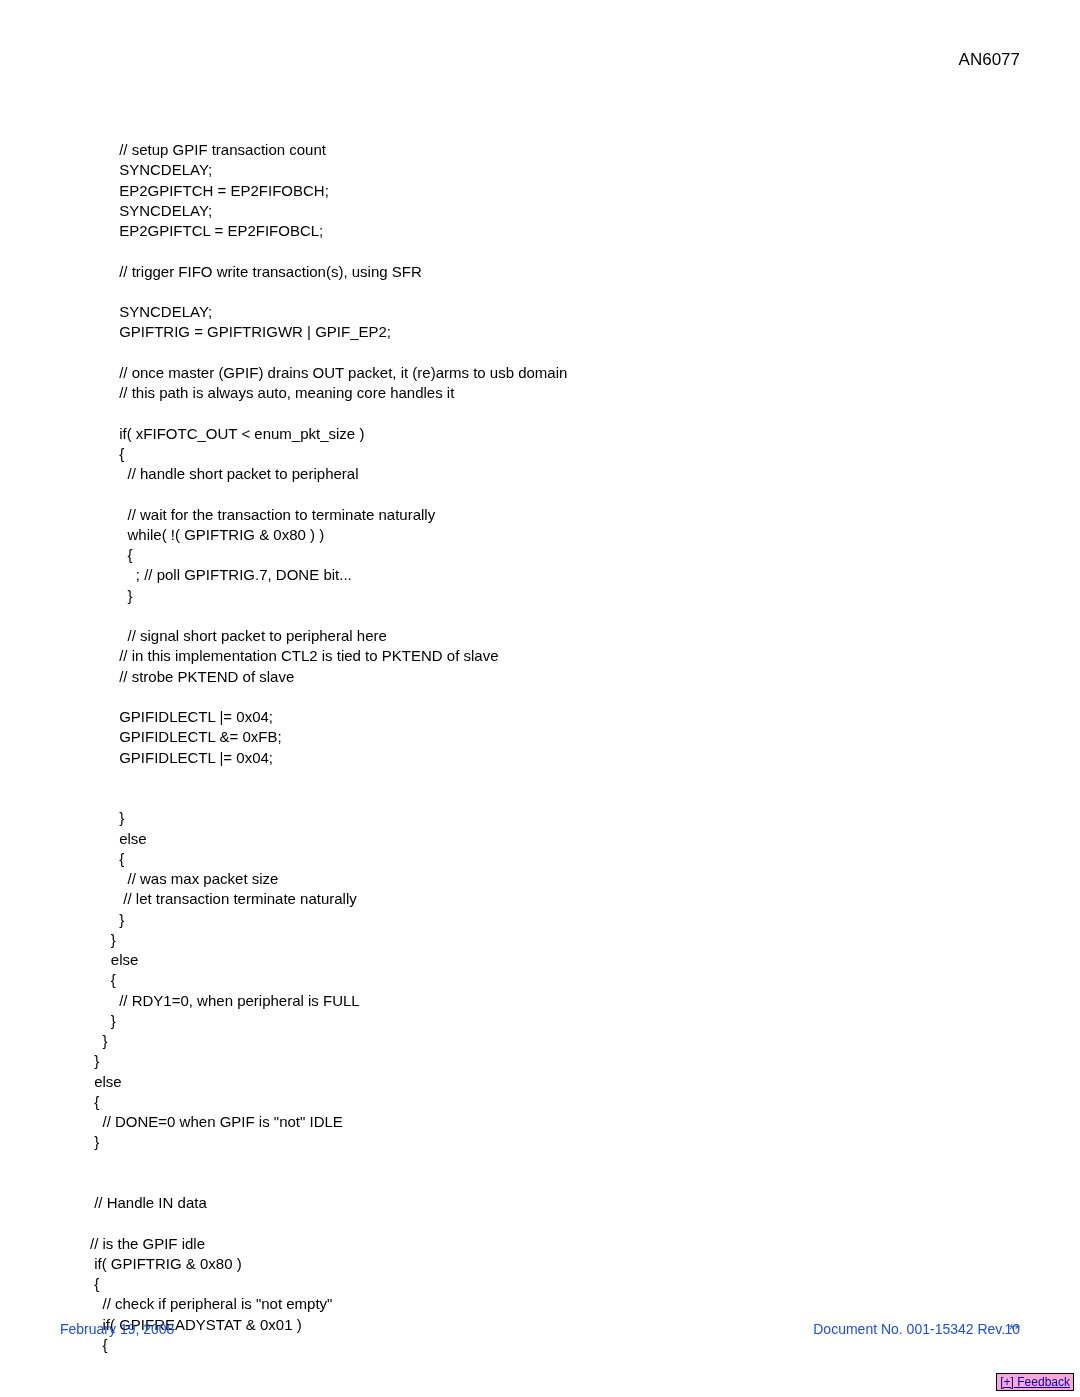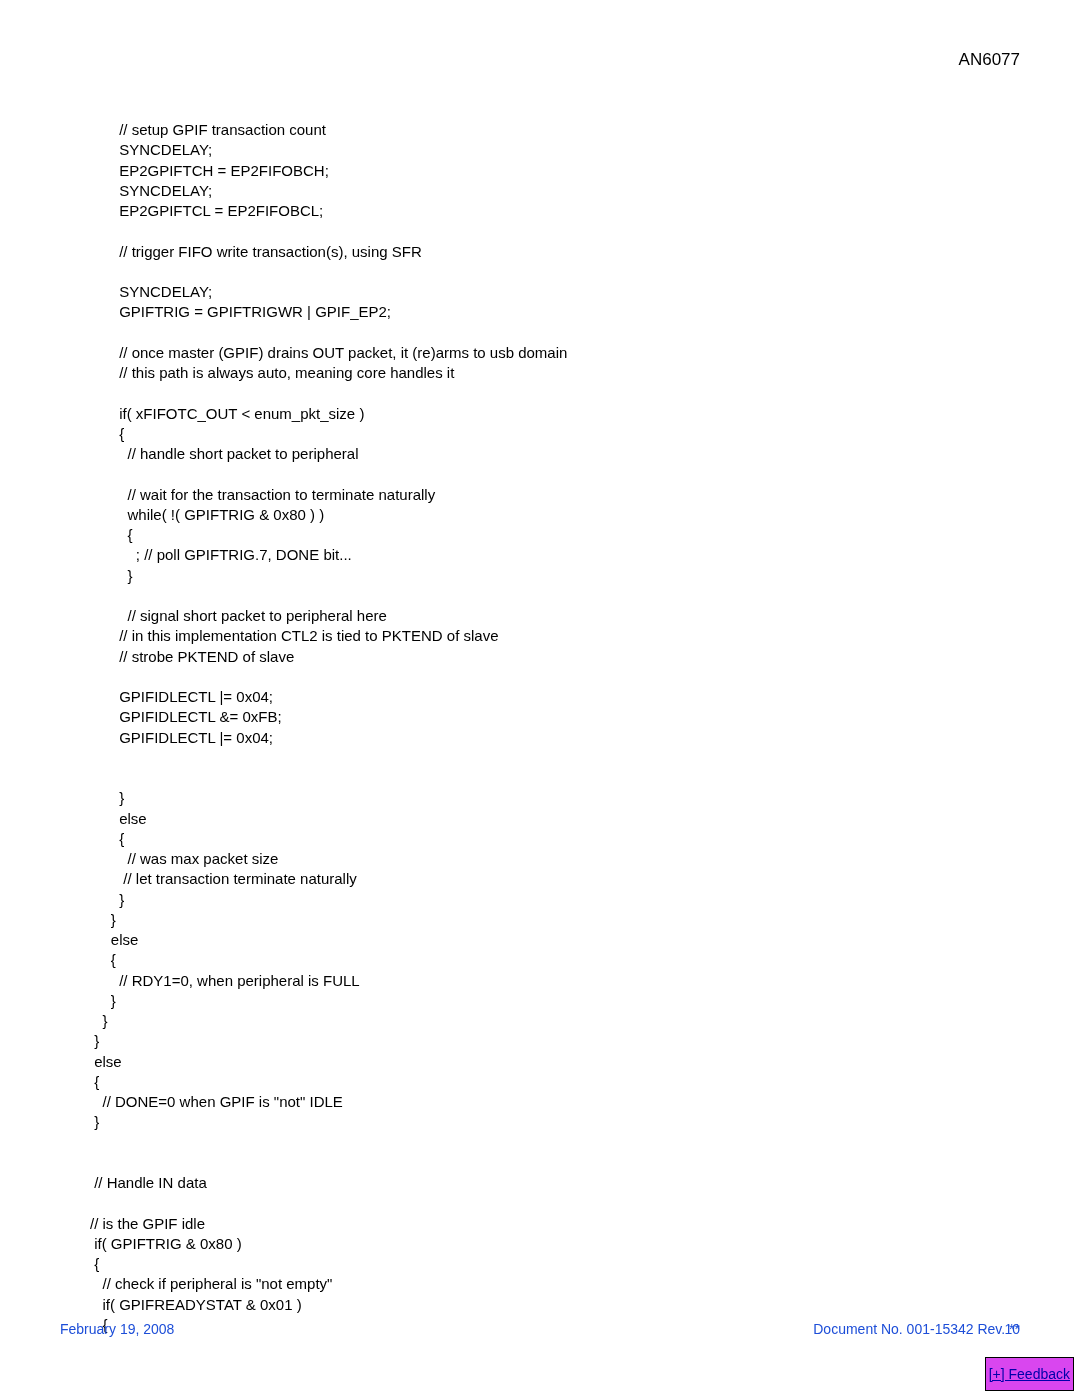--- a/index.html
+++ b/index.html
@@ -16,21 +16,21 @@
     width: 1080px;
     height: 1397px;
     position: relative;
     box-sizing: border-box;
     padding: 50px 60px 40px 60px;
   }
   .doc-header {
     text-align: right;
     font-size: 17px;
     color: #000;
-    margin-bottom: 50px;
+    margin-bottom: 70px;
   }
   .code-block {
     font-family: Liberation Sans, sans-serif;
     font-size: 15px;
     line-height: 1.35;
     white-space: pre;
     color: #000;
     margin-left: 30px;
   }
   .doc-footer {
@@ -49,25 +49,25 @@
     position: absolute;
     left: 0;
     right: 0;
     text-align: right;
   }
   .footer-right { text-align: right; }
   .feedback-link {
     position: absolute;
     bottom: 6px;
     right: 6px;
-    font-size: 14px;
+    font-size: 12px;
     color: #0000aa;
     border: 1px solid #000;
-    padding: 8px 3px;
-    background: #d946ef;
+    padding: 1px 3px;
+    background: #f9a8d4;
     text-decoration: underline;
     cursor: pointer;
   }
 </style>
 </head>
 <body>
 
 <div class="page">
   <div class="doc-header">
     <span>AN6077</span>

